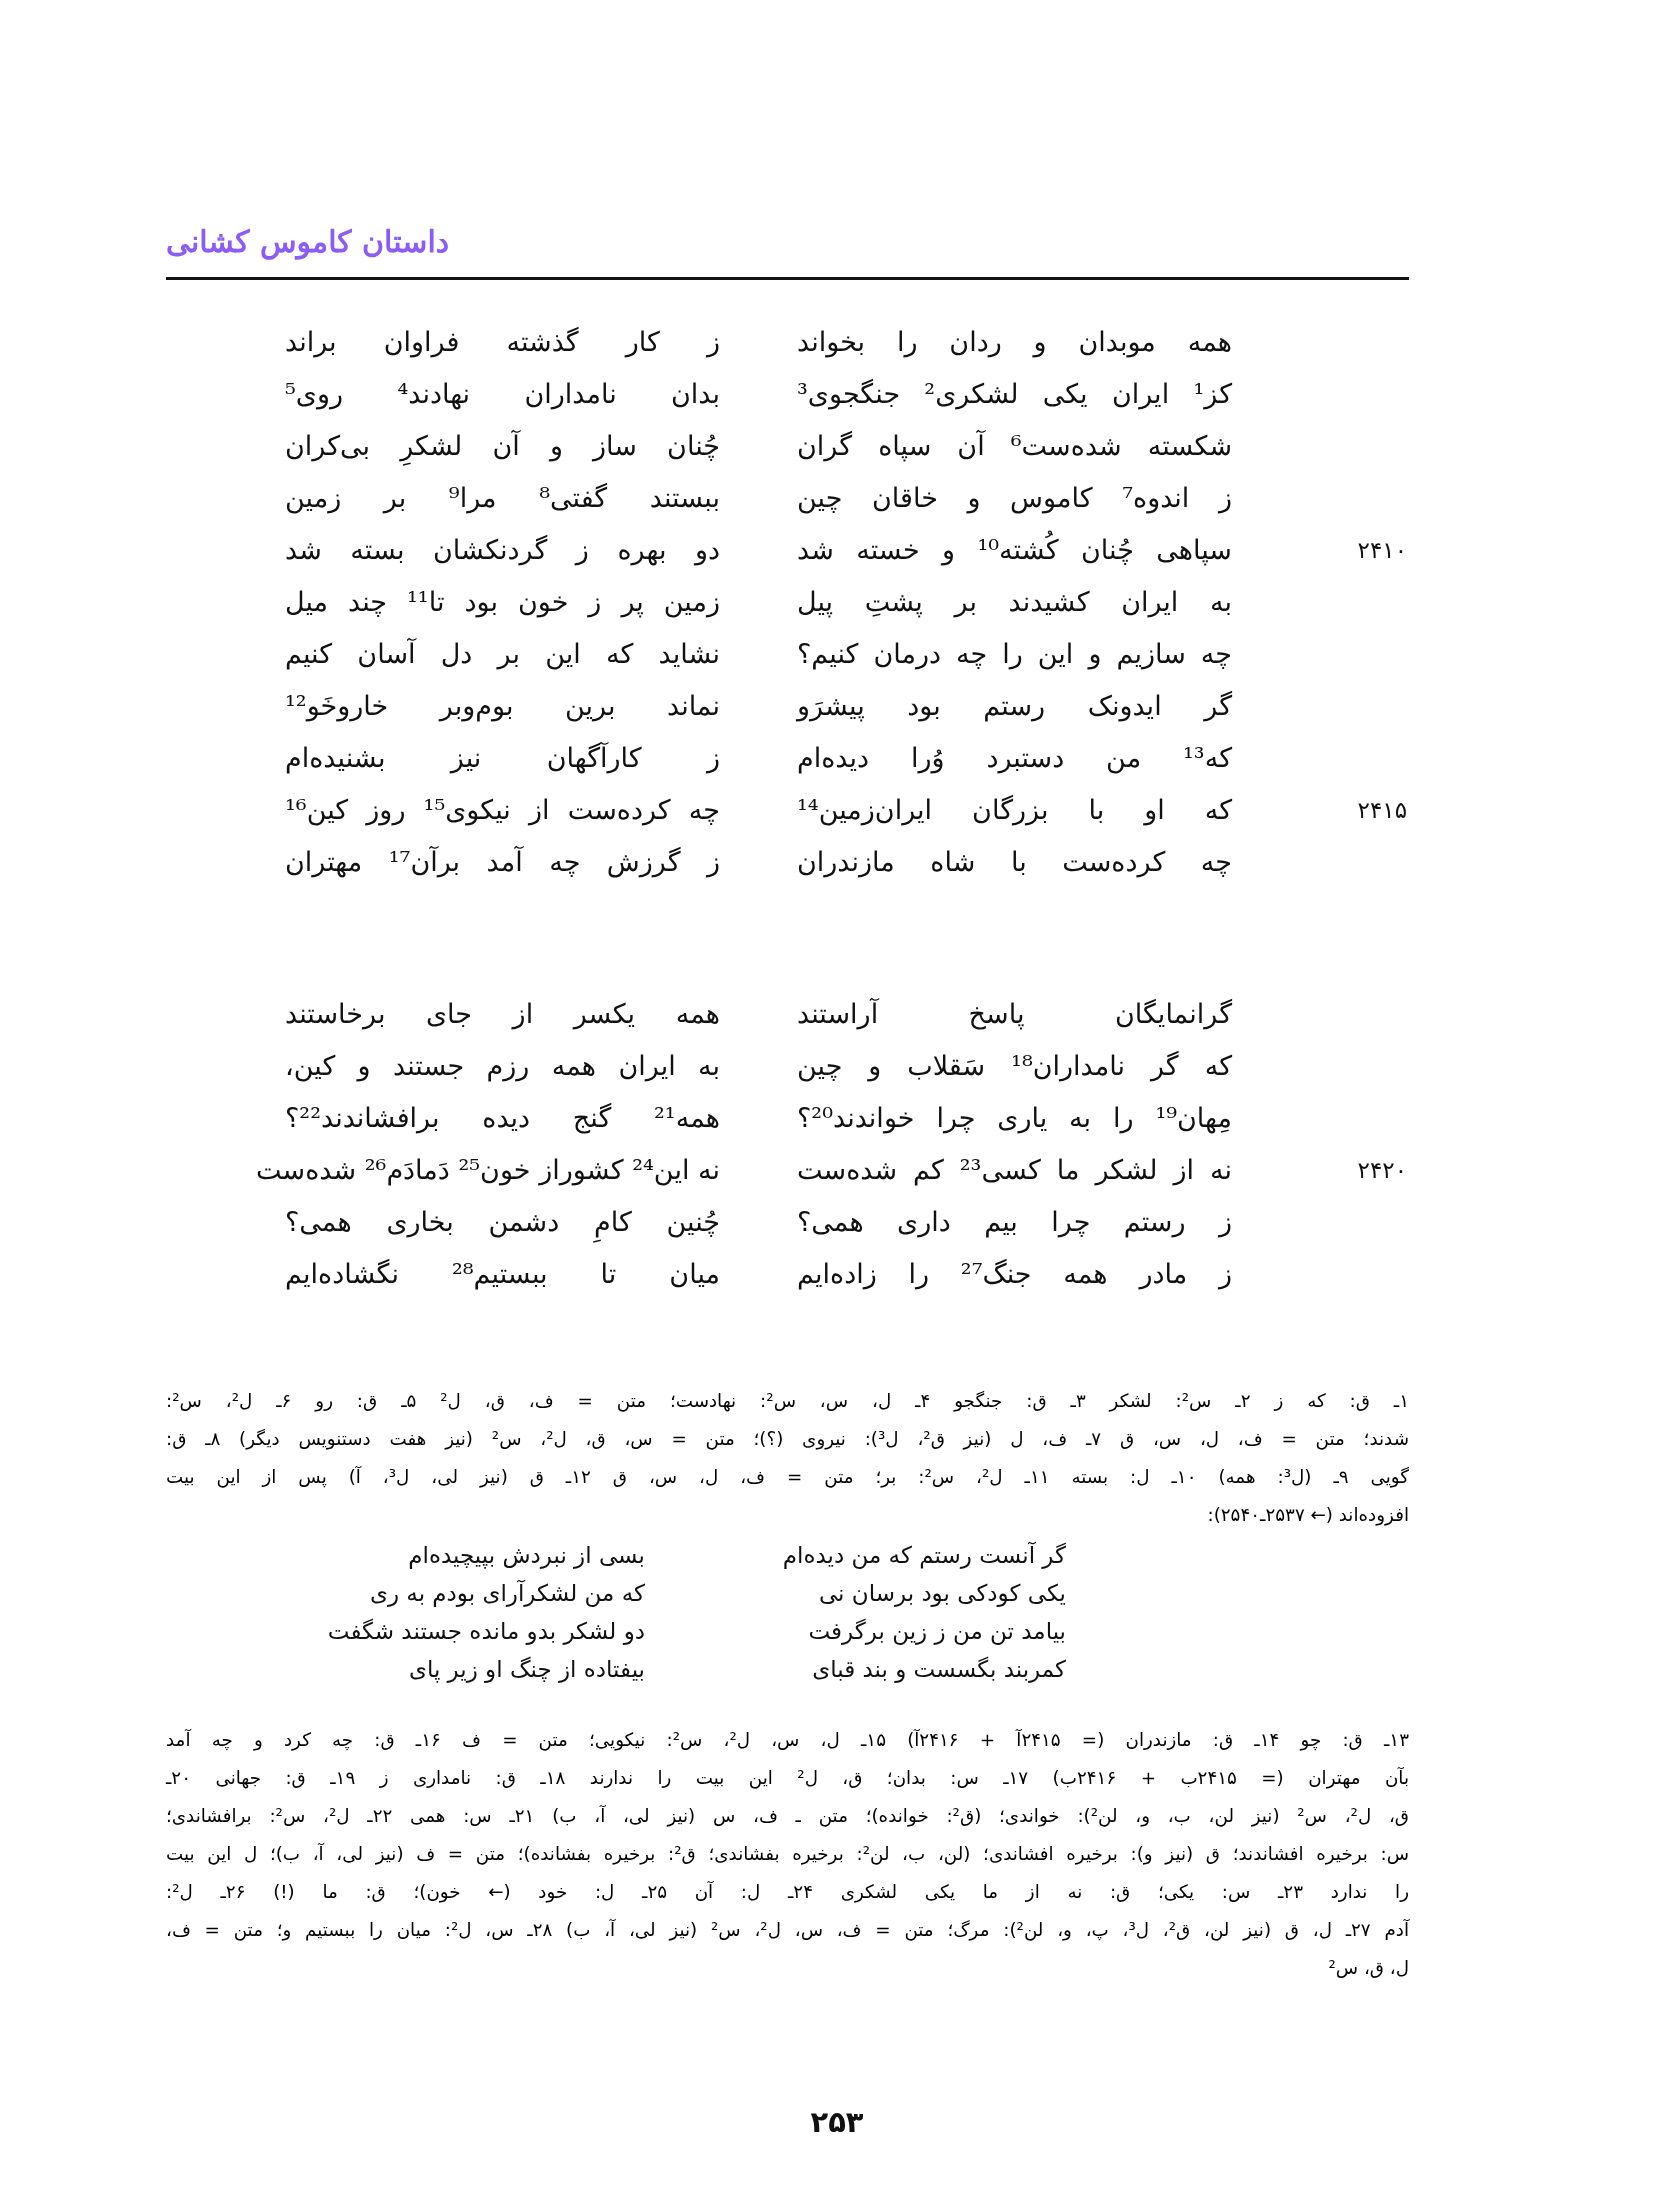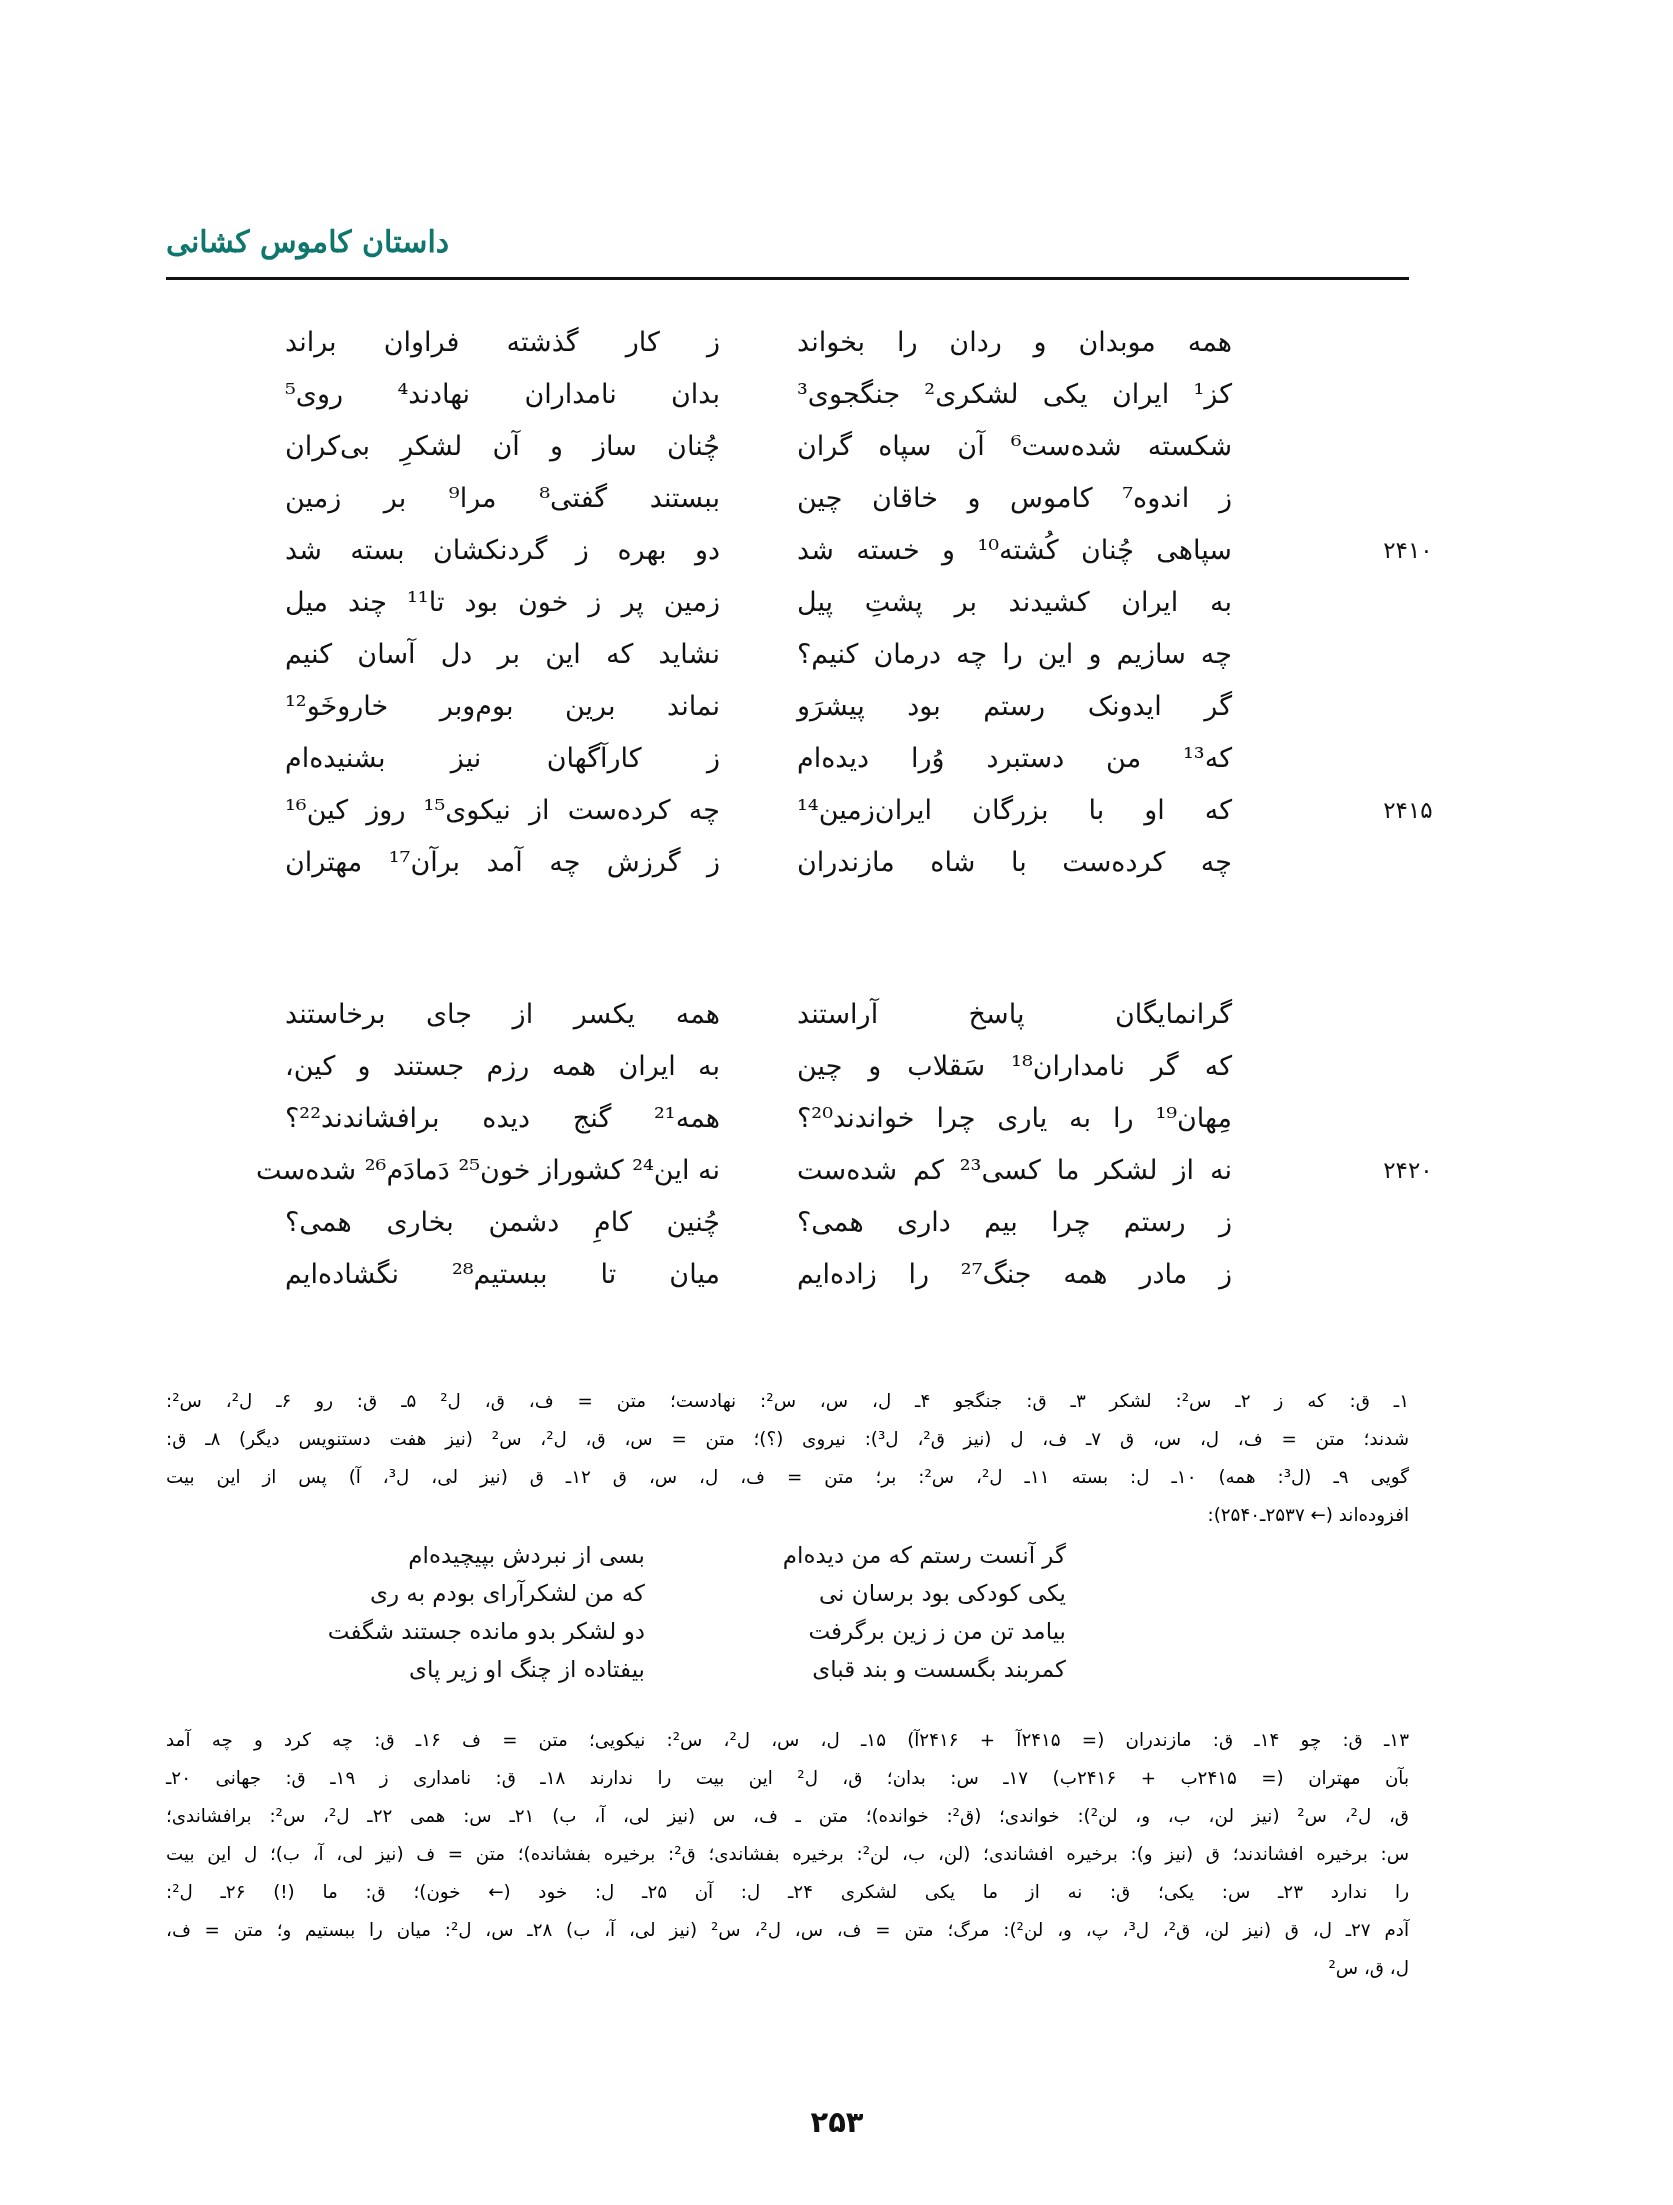--- a/index.html
+++ b/index.html
@@ -4,36 +4,36 @@
   <style>
     html, body { margin: 0; padding: 0; background: #ffffff; }
     body {
       width: 1674px; height: 2205px; position: relative; overflow: hidden;
       color: #111111;
       font-family: "DejaVu Sans", sans-serif;
     }
     .page { position: absolute; left: 0; top: 0; width: 1674px; height: 2205px; direction: rtl; }
     .running-head {
       position: absolute; left: 166px; top: 224px; direction: rtl;
-      font-family: "DejaVu Serif", serif; font-size: 30px; font-weight: bold; color: #0f766e;
+      font-family: "DejaVu Serif", serif; font-size: 30px; font-weight: bold; color: #8b5cf6;
     }
     .head-rule {
       position: absolute; left: 166px; top: 277px; width: 1243px; height: 3.4px; background: #111;
     }
     .verse-block { position: absolute; left: 265px; width: 1154px; }
     .couplet { position: relative; height: 52px; }
     .hemistich {
       position: absolute; top: 0; width: 435px; direction: rtl;
       font-family: "DejaVu Serif", serif; font-size: 27px; line-height: 52px;
       white-space: nowrap; text-align: justify; text-align-last: justify;
     }
     .hemi-right { right: 187px; }
     .hemi-left { right: 699px; }
     .verse-num {
-      position: absolute; right: -13.6px; top: 0; width: 75px; text-align: right;
+      position: absolute; right: -13.6px; top: 0; width: 75px; text-align: left;
       font-family: "DejaVu Sans", sans-serif; font-size: 23px; line-height: 52px; direction: rtl;
     }
     .footnotes {
       position: absolute; left: 166px; width: 1243px; direction: rtl;
       font-family: "DejaVu Sans", sans-serif; font-size: 18.3px; line-height: 38px; color: #000000;
     }
     .fn-line { white-space: nowrap; text-align: justify; text-align-last: justify; }
     .fn-line.last { text-align-last: right; }
     .added-verses { position: absolute; left: 346px; width: 720px; direction: rtl; }
     .added-couplet { position: relative; height: 38px; }

